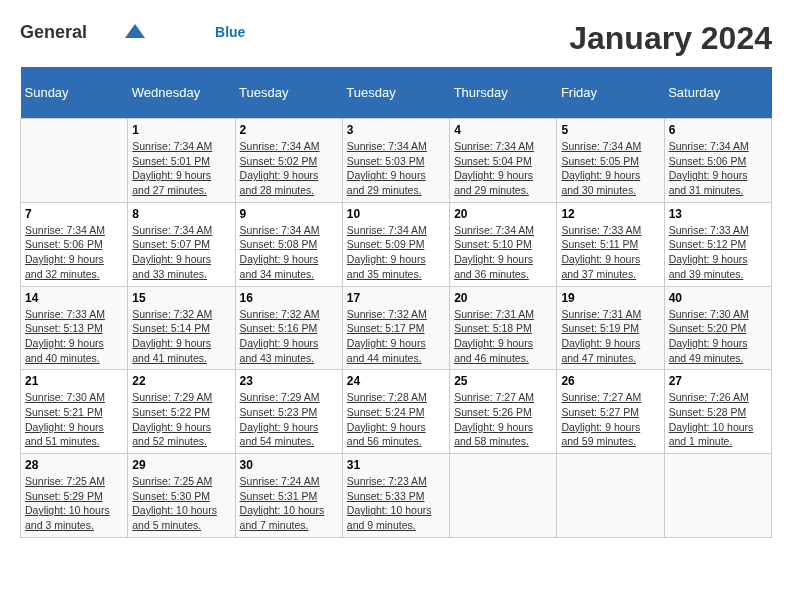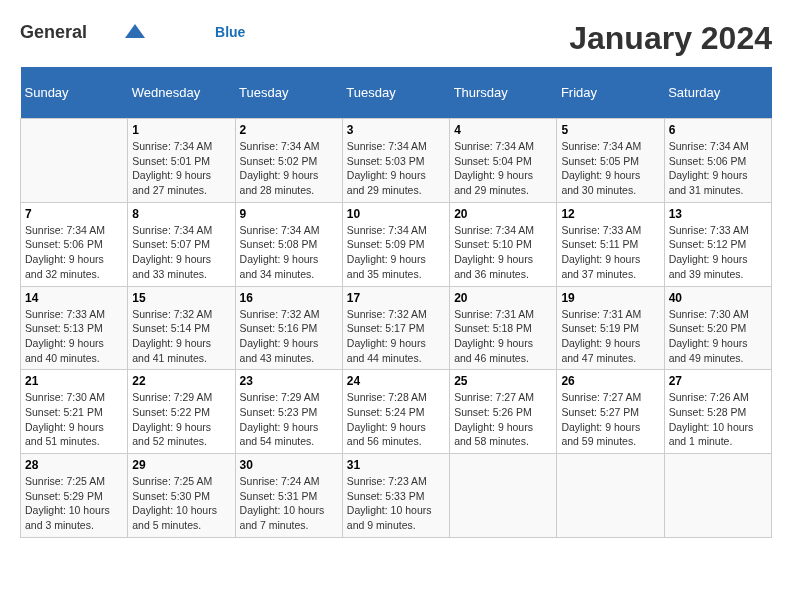--- a/index.html
+++ b/index.html
@@ -78,20 +78,21 @@
     .day-num {
       font-weight: bold;
       font-size: 12px;
       display: block;
       margin-bottom: 2px;
     }
     .day-info {
       font-size: 10.5px;
       color: #333;
       line-height: 1.4;
+      text-decoration: underline;
     }
     .empty-cell {
       background-color: #f9f9f9;
     }
   </style>
 </head>
 <body>
 
 <div class="header">
   <div class="logo">

